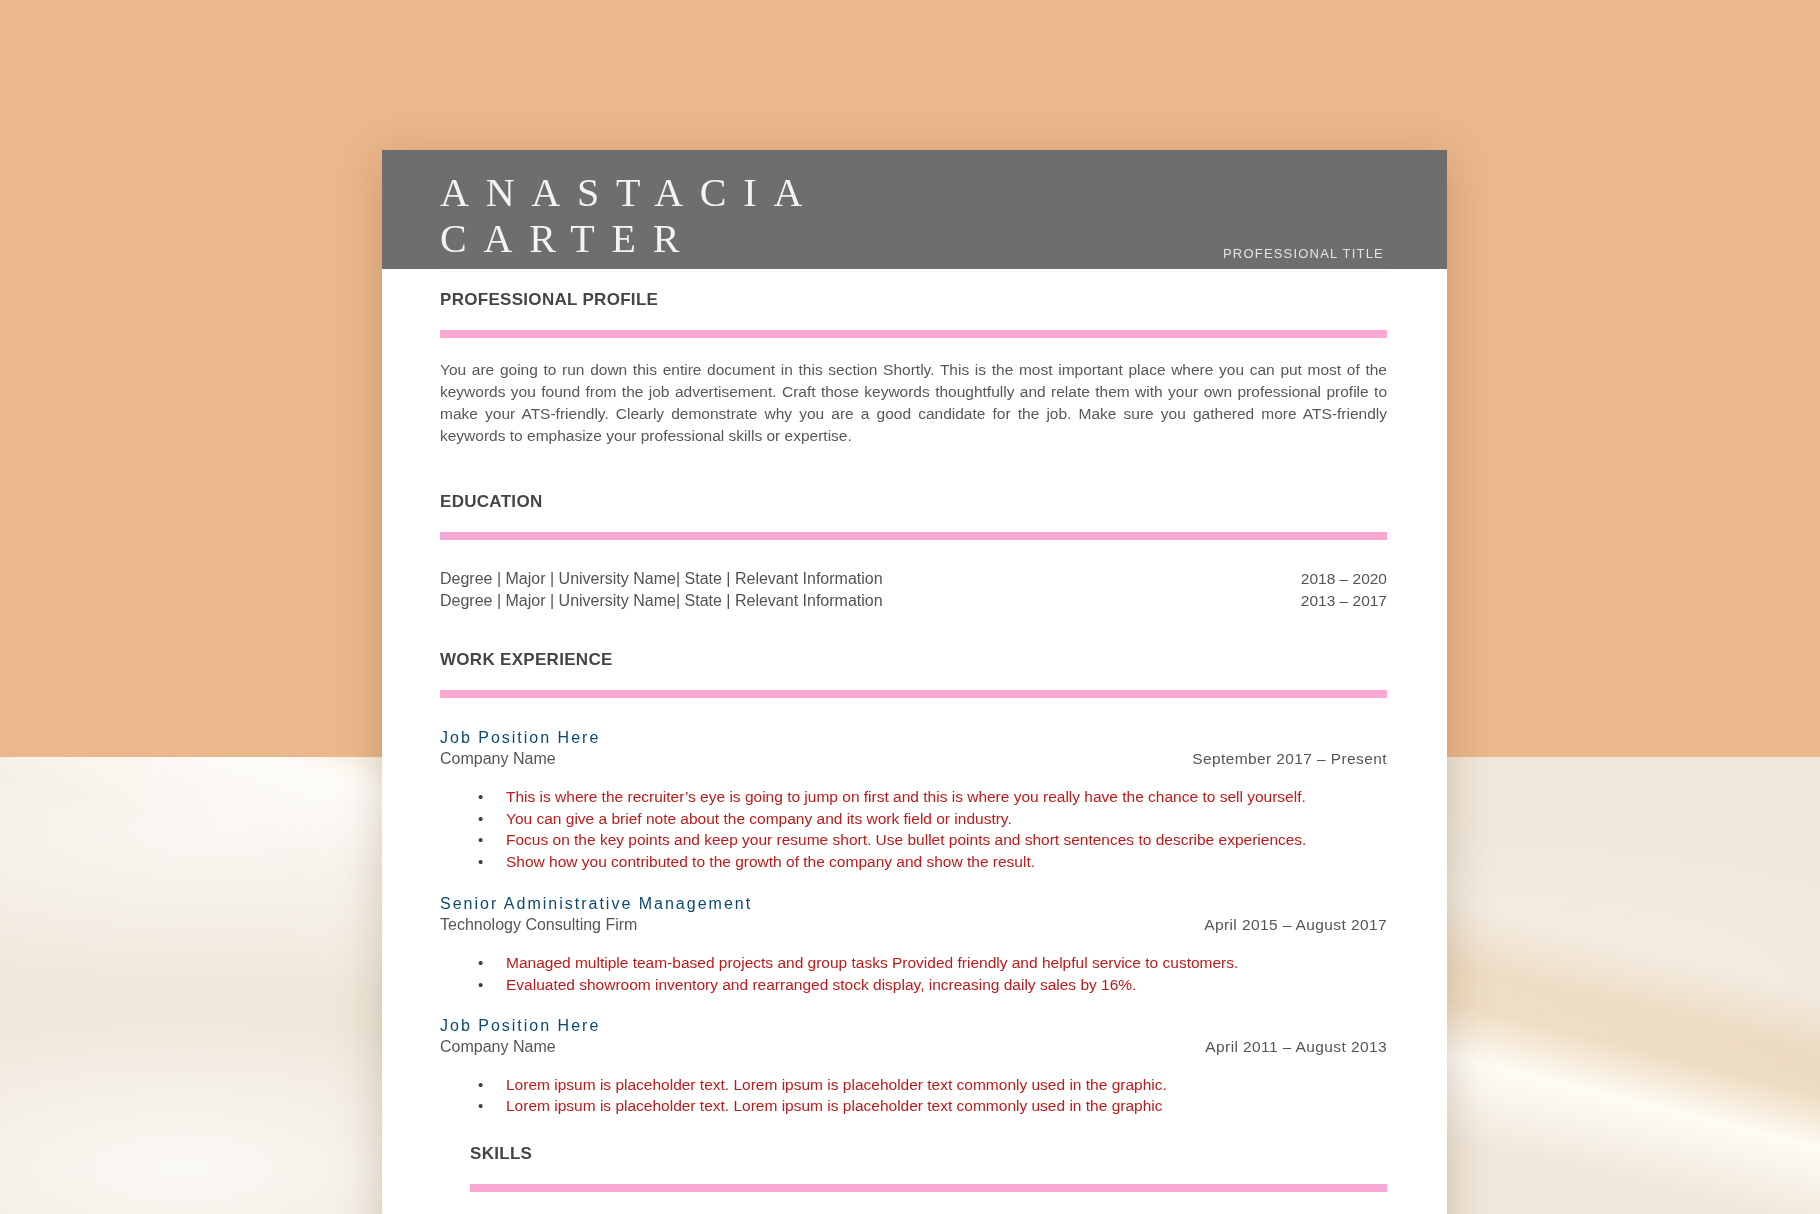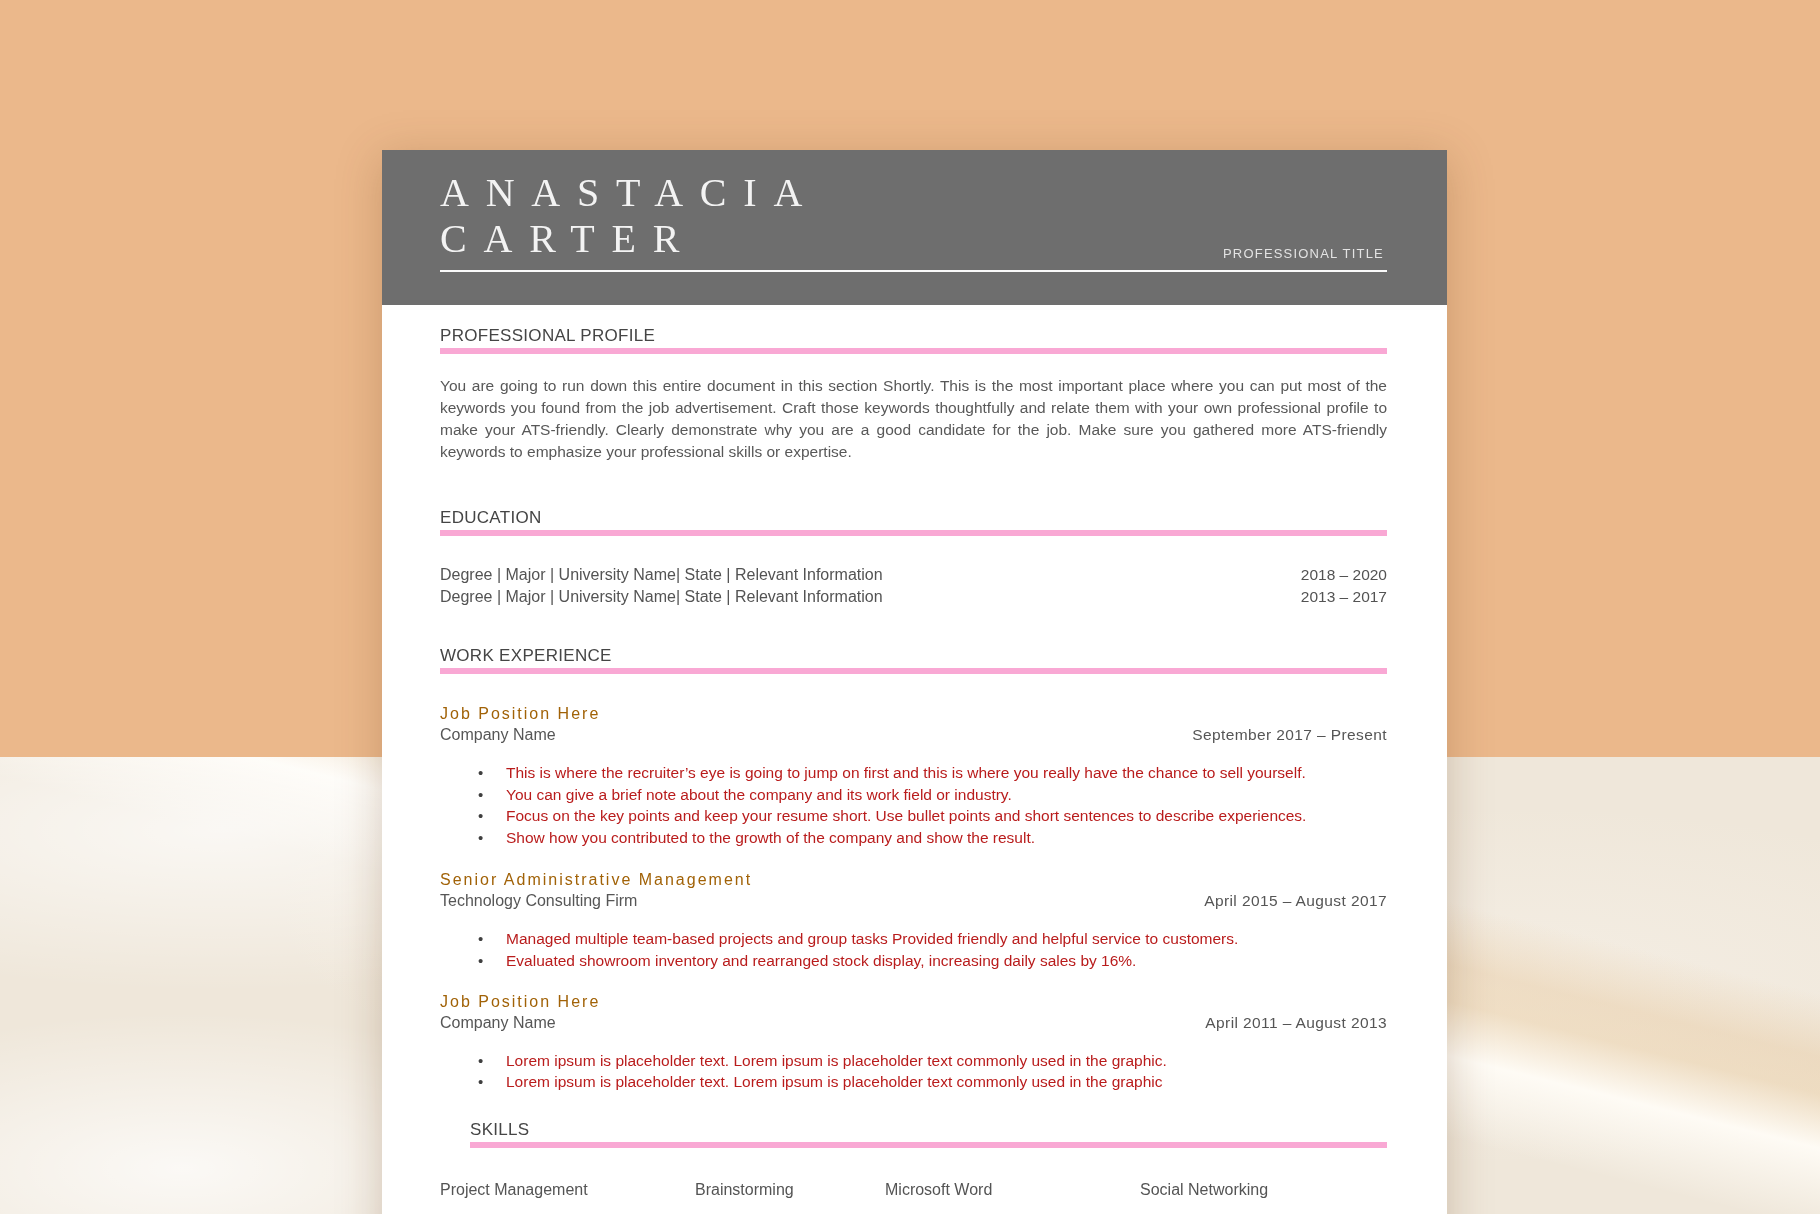--- a/index.html
+++ b/index.html
@@ -24,21 +24,21 @@
 
   
   .page {
     position:absolute; left:382px; top:150px; width:1065px; height:1200px;
     background:#ffffff;
     box-shadow:0 8px 42px rgba(105,60,18,.25);
   }
 
   
   .page-header {
-    position:relative; height:155px; background:#6e6e6e;
+    position:relative; height:119px; background:#6e6e6e;
   }
   .name {
     position:absolute; left:58px; top:20px;
     font-family:"Liberation Serif","DejaVu Serif",serif;
     font-size:40px; line-height:46px; font-weight:400;
     letter-spacing:.42em; color:#f3f3f3;
   }
   .header-rule {
     position:absolute; left:58px; right:60px; top:120px; height:2px; background:#fafafa;
   }
@@ -48,22 +48,22 @@
   }
   .contact {
     position:absolute; left:58px; top:128px;
     font-size:14px; line-height:20px; letter-spacing:1.6px; color:#ededed;
   }
 
   
   .page-main { padding:0 60px 0 58px; }
 
   h2.section-heading {
-    font-size:17px; line-height:17px; font-weight:400; letter-spacing:.3px;
-    color:#454545; padding-bottom:4px; border-bottom:6px solid #f9a8d4;
+    font-size:17px; line-height:17px; font-weight:700; letter-spacing:.3px;
+    color:#454545; padding-bottom:22px; border-bottom:8px solid #f9a8d4;
   }
   .h-profile   { margin-top:22px; }
   .h-education { margin-top:46px; }
   .h-work      { margin-top:39px; }
   .h-skills    { margin-top:28px;margin-left:30px; }
 
   .profile-text {
     margin-top:21px; font-size:15.5px; line-height:22px; color:#585858;
     text-align:justify;
   }
@@ -73,21 +73,21 @@
     display:flex; justify-content:space-between; align-items:flex-start;
     font-size:16px; line-height:22px; color:#535353;
   }
   .edu-years { font-size:15.5px; color:#535353; white-space:nowrap; }
 
   .job { }
   .job-1 { margin-top:30px; }
   .job-2 { margin-top:22px; }
   .job-3 { margin-top:20px; }
   .job-title {
-    font-size:16px; line-height:20px; letter-spacing:2px; color:#a16207;
+    font-size:16px; line-height:20px; letter-spacing:2px; color:#0c4a6e;
   }
   .company-row {
     display:flex; justify-content:space-between; align-items:flex-end;
     font-size:16px; line-height:22px; color:#565656;
   }
   .job-dates { font-size:15.5px; letter-spacing:.4px; color:#555555; white-space:nowrap; }
 
   ul.bullets { margin-top:16px; list-style:none; }
   ul.bullets li {
     position:relative; padding-left:66px;

